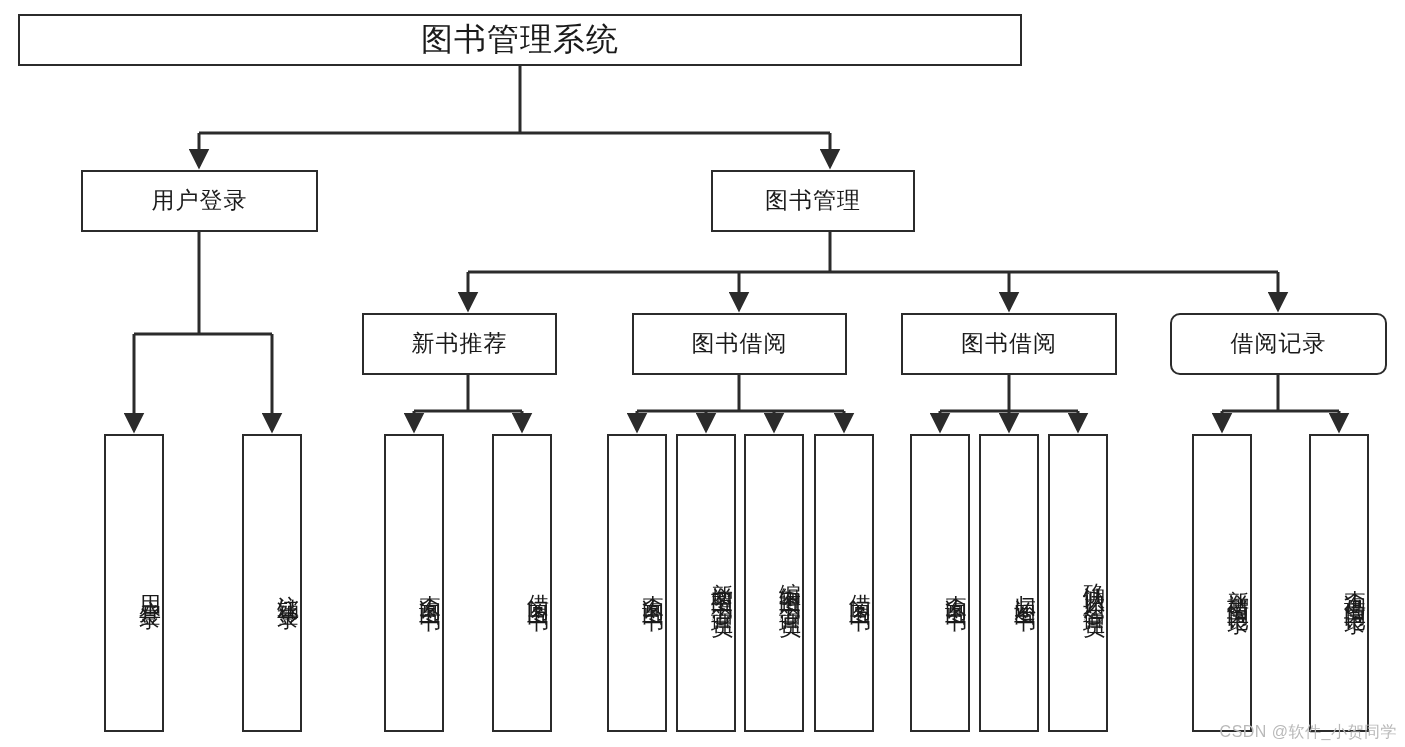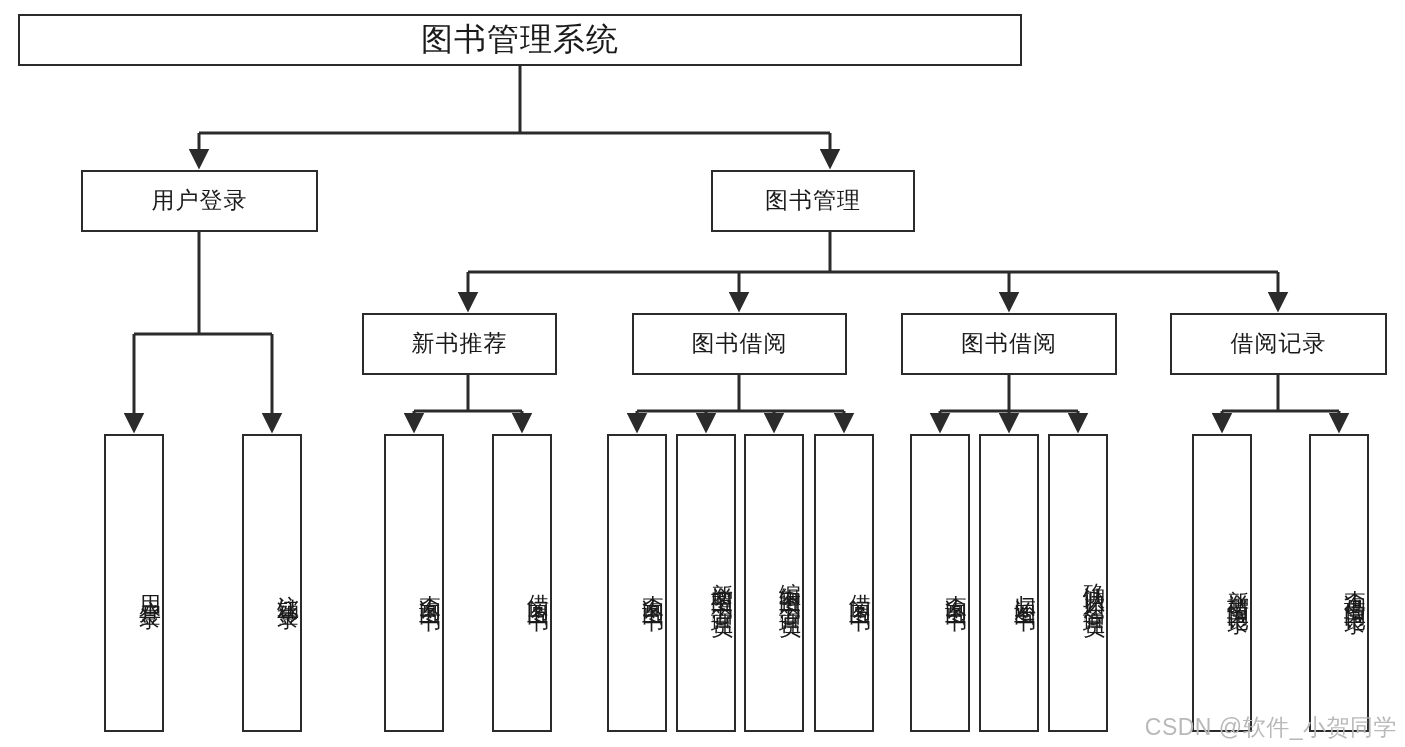--- a/index.html
+++ b/index.html
@@ -58,21 +58,21 @@
   }
   .node.vert > span {
     display: block;
     writing-mode: vertical-rl;
     text-orientation: upright;
   }
   #watermark {
     position: absolute;
     right: 8px;
     bottom: 4px;
-    font-size: 23px;
+    font-size: 16px;
     color: #b9b9b9;
     letter-spacing: 0.5px;
     z-index: 5;
     white-space: nowrap;
   }
 </style>
 </head>
 <body>
 
 <div id="canvas">
@@ -141,21 +141,21 @@
 
   <div class="node horiz" style="left:362px; top:313px; width:195px; height:62px;">
     <span>新书推荐</span>
   </div>
   <div class="node horiz" style="left:632px; top:313px; width:215px; height:62px;">
     <span>图书借阅</span>
   </div>
   <div class="node horiz" style="left:901px; top:313px; width:216px; height:62px;">
     <span>图书借阅</span>
   </div>
-  <div class="node horiz" style="left:1170px; top:313px; width:217px; height:62px;">
+  <div class="node horiz" style="left:1170px; top:313px; width:217px; height:62px;border-radius:10px;">
     <span>借阅记录</span>
   </div>
 
   <div class="node vert" style="left:104px; top:434px; width:60px; height:298px;">
     <span>用户登录</span>
   </div>
   <div class="node vert" style="left:242px; top:434px; width:60px; height:298px;">
     <span>注销登录</span>
   </div>
 

